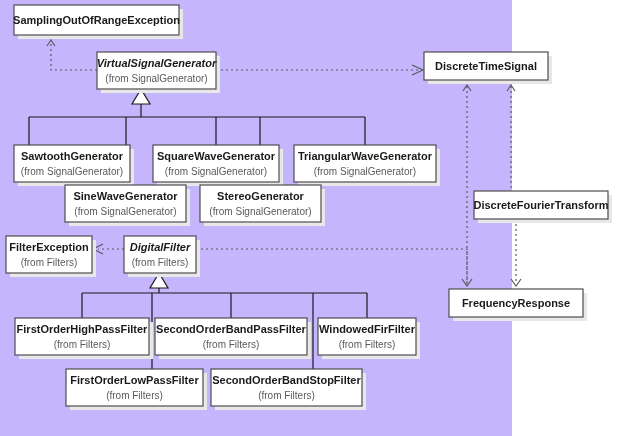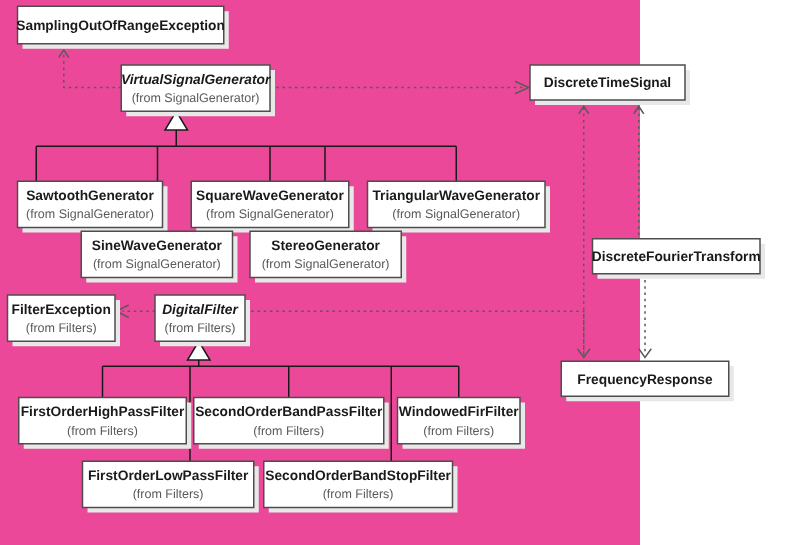--- a/index.html
+++ b/index.html
@@ -10,21 +10,21 @@
   body {
     width: 640px;
     height: 436px;
     font-family: "Liberation Sans", sans-serif;
     overflow: hidden;
   }
   #diagram-root {
     position: relative;
     width: 512px;
     height: 436px;
-    background: #ec4899;
+    background: #c4b5fd;
   }
   svg.canvas {
     position: absolute;
     left: 0;
     top: 0;
     width: 640px;
     height: 436px;
   }
   .box-rect {
     fill: #ffffff;

